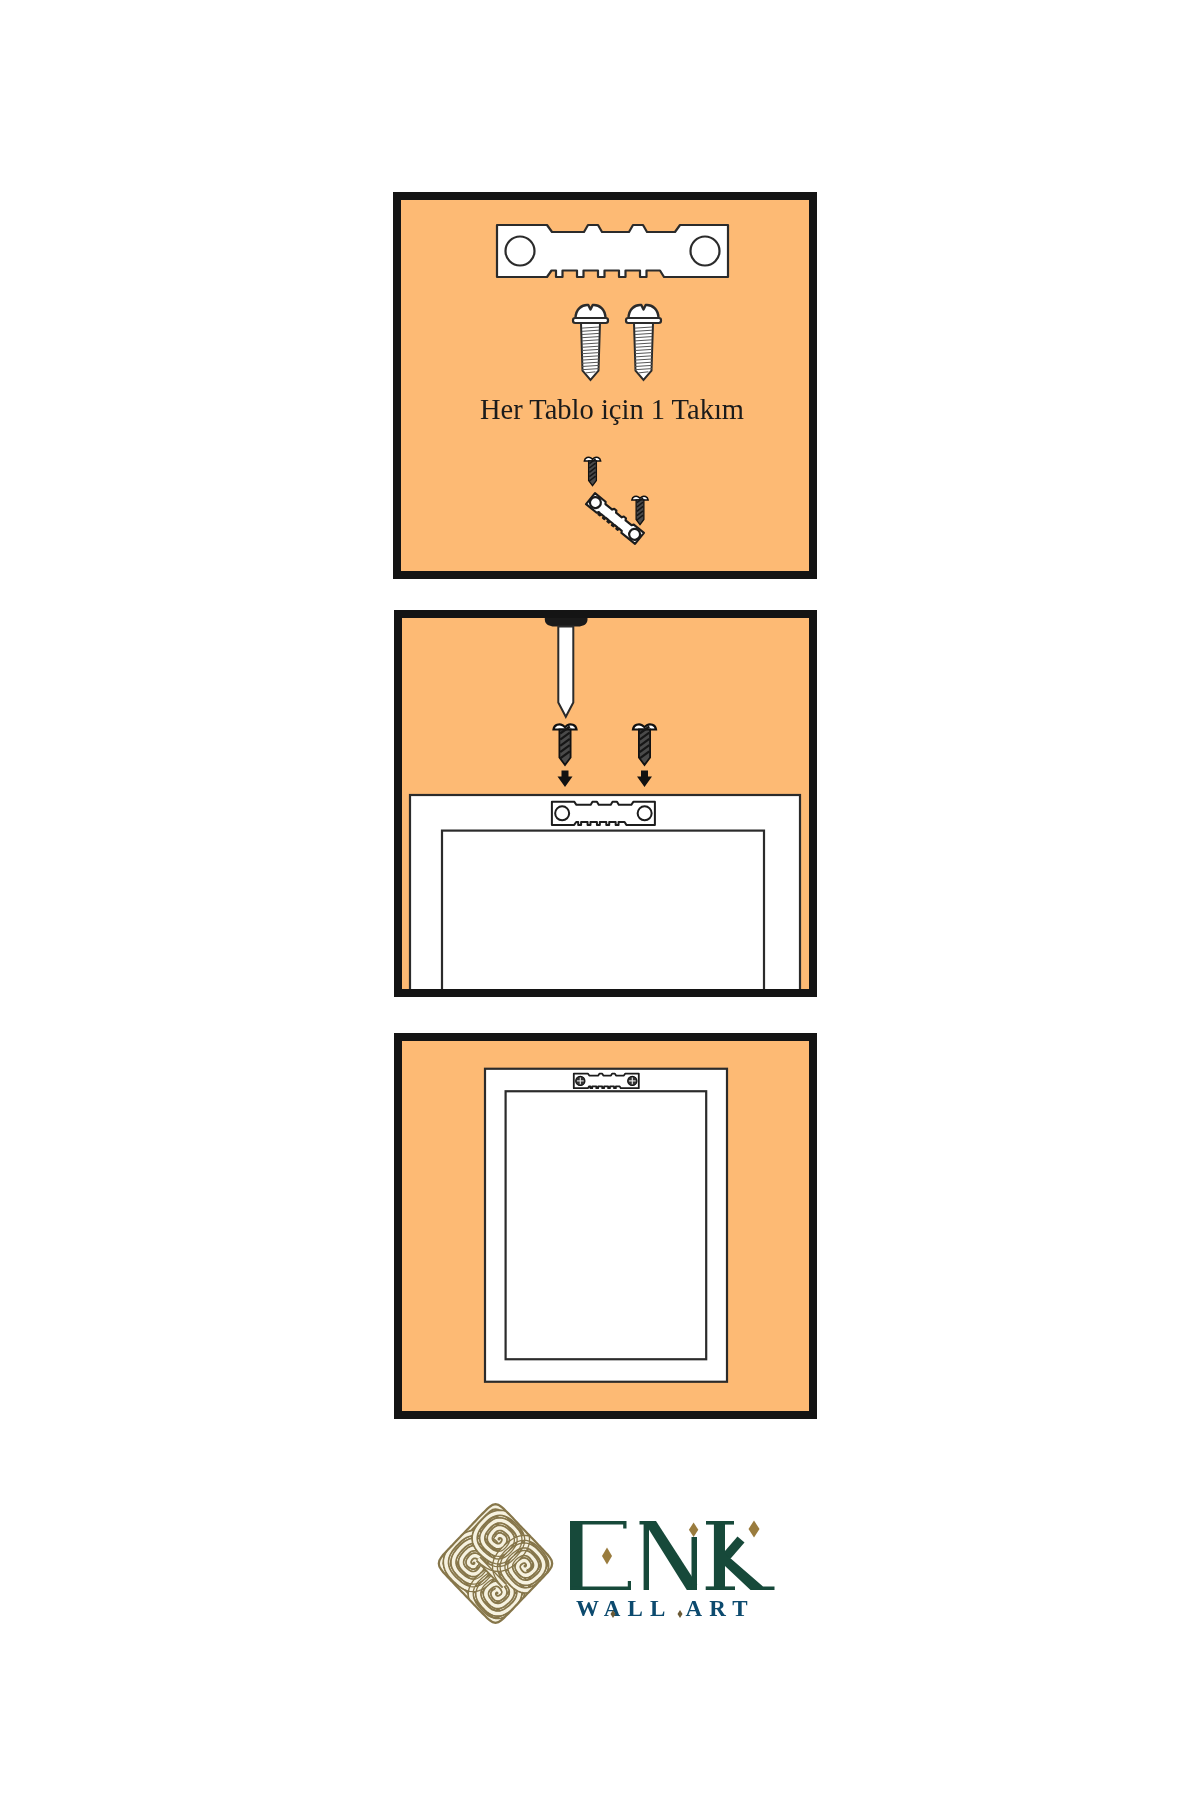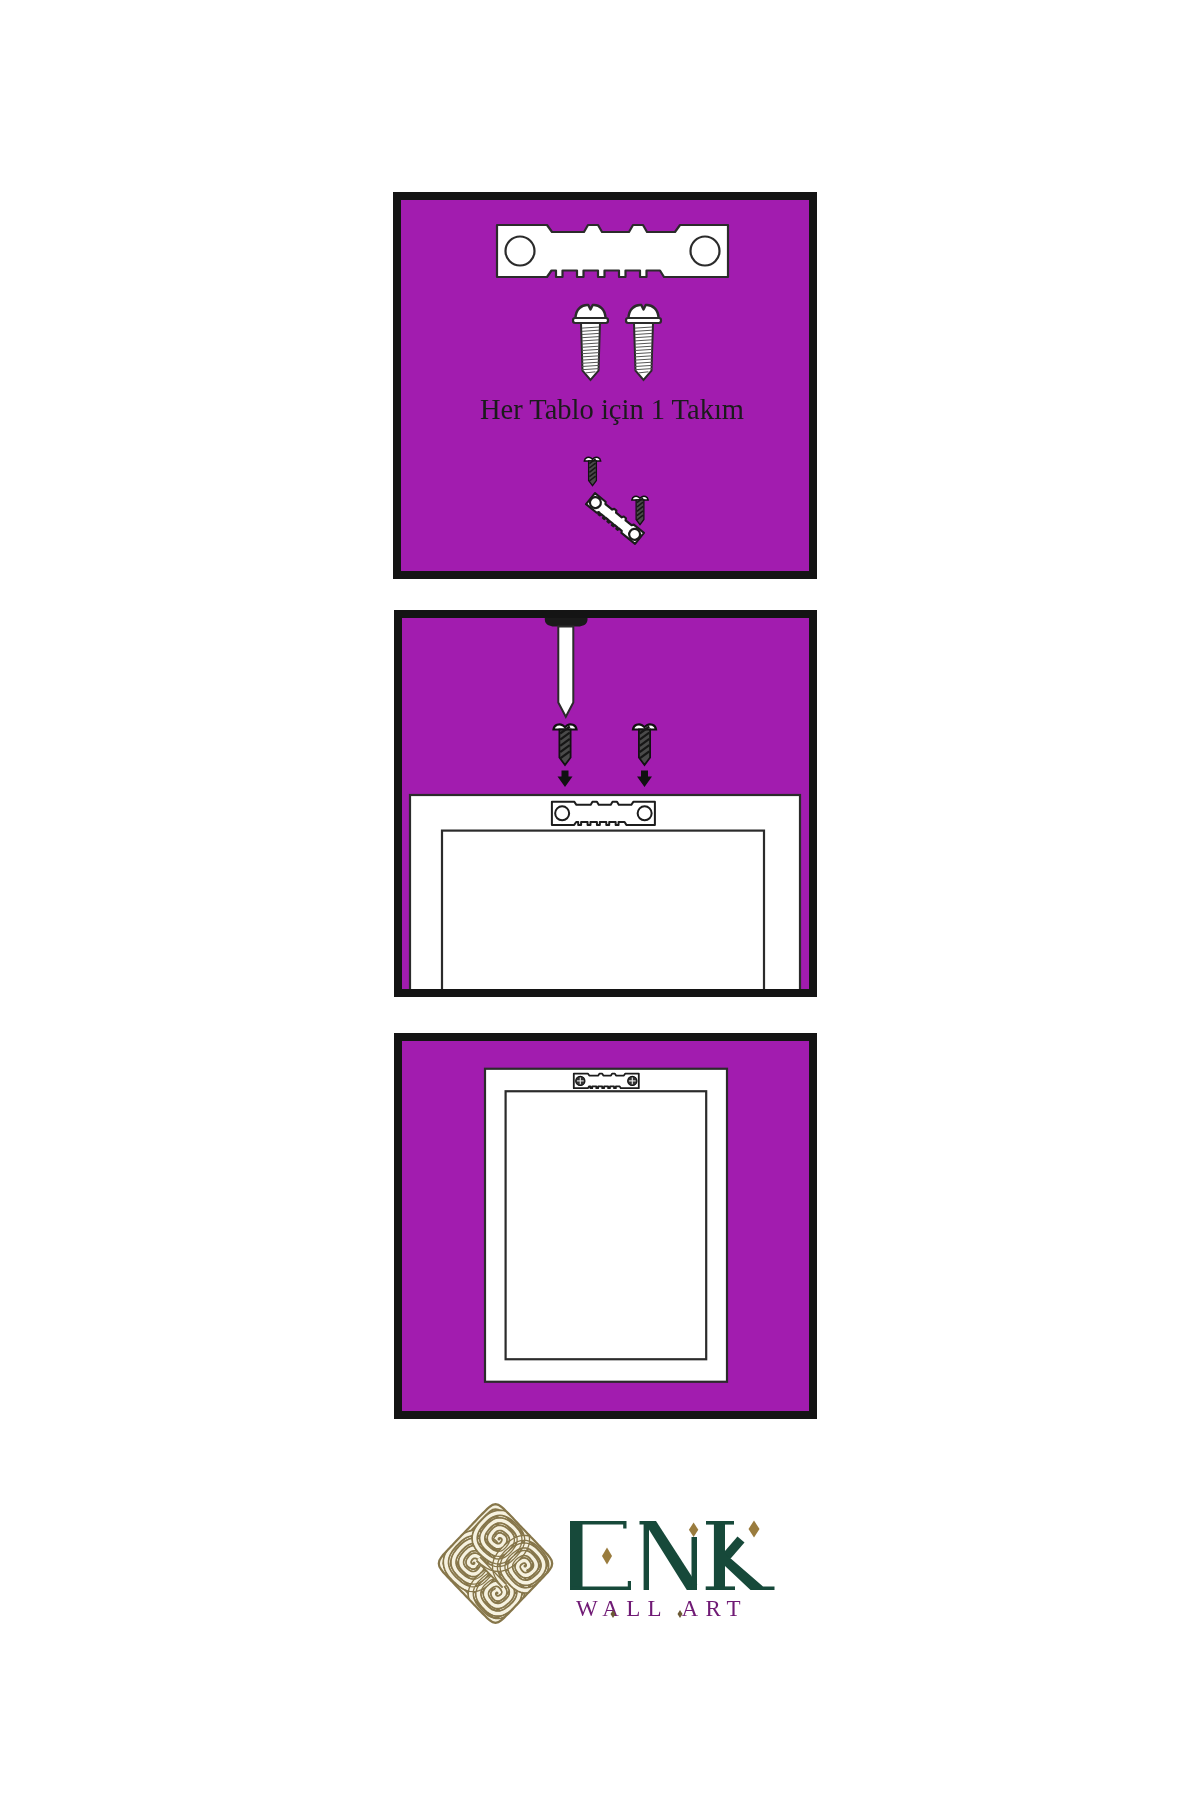--- a/index.html
+++ b/index.html
@@ -1,16 +1,16 @@
 <!DOCTYPE html>
 <html><head><meta charset="utf-8">
 <style>
 html,body{margin:0;padding:0;background:#ffffff;width:1200px;height:1800px;overflow:hidden;}
 .abs{position:absolute;}
-.panel{position:absolute;border:8px solid #141414;background:#a21caf;}
+.panel{position:absolute;border:8px solid #141414;background:#fdba74;}
 </style></head>
 <body>
 
 <div class="panel" style="left:393px;top:192px;width:408px;height:371px;">
 <svg width="408" height="371" viewBox="0 0 408 371">
 
 <g transform="translate(211.5,51)">
         <path d="M-115.5,-26.0L-65.5,-26.0L-60.5,-19.0L-28.5,-19.0L-24.5,-26.0L-14.5,-26.0L-10.5,-19.0L16.5,-19.0L20.5,-26.0L30.5,-26.0L34.5,-19.0L62.5,-19.0L67.5,-26.0L115.5,-26.0L115.5,26.0L51.5,26.0L47.5,19.5L34.0,19.5L34.0,26.0L27.5,26.0L27.5,19.5L13.0,19.5L13.0,26.0L6.5,26.0L6.5,19.5L-8.0,19.5L-8.0,26.0L-14.5,26.0L-14.5,19.5L-29.0,19.5L-29.0,26.0L-35.5,26.0L-35.5,19.5L-50.0,19.5L-50.0,26.0L-56.5,26.0L-56.5,19.5L-61.0,19.5L-65.5,26.0L-115.5,26.0Z" fill="#fff" stroke="#2b2b2b" stroke-width="2.2" stroke-linejoin="round"></path>
         <circle cx="-92.5" cy="0" r="14.5" fill="#fff" stroke="#2b2b2b" stroke-width="2.2"></circle>
         <circle cx="92.5" cy="0" r="14.5" fill="#fff" stroke="#2b2b2b" stroke-width="2.2"></circle>
@@ -213,19 +213,19 @@
 
 <path d="M42,32.5 L47,41 L42,49.5 L37,41 Z"></path>
 
 <path d="M128.6,7.5 L133.3,14.7 L128.6,21.9 L123.9,14.7 Z"></path>
 
 <path d="M189,5.5 L194.5,14 L189,22.5 L183.5,14 Z"></path>
 </g>
 </svg>
 </div>
 
-<div class="abs" style="left:576px;top:1596px;width:280px;font-family:'Liberation Serif',serif;font-size:23px;font-weight:normal;letter-spacing:7.2px;color:#701a75;">WALL&nbsp;ART</div>
+<div class="abs" style="left:576px;top:1596px;width:280px;font-family:'Liberation Serif',serif;font-size:23px;font-weight:bold;letter-spacing:7.2px;color:#0c4a6e;">WALL&nbsp;ART</div>
 
 <svg class="abs" style="left:576px;top:1596px" width="170" height="30" viewBox="0 0 170 30">
     <g fill="#6b5a35">
       <path d="M37,14 L39.5,18 L37,22 L34.5,18 Z"></path>
       <path d="M104,14 L106.5,18 L104,22 L101.5,18 Z"></path>
     </g>
   </svg>
 </body></html>

